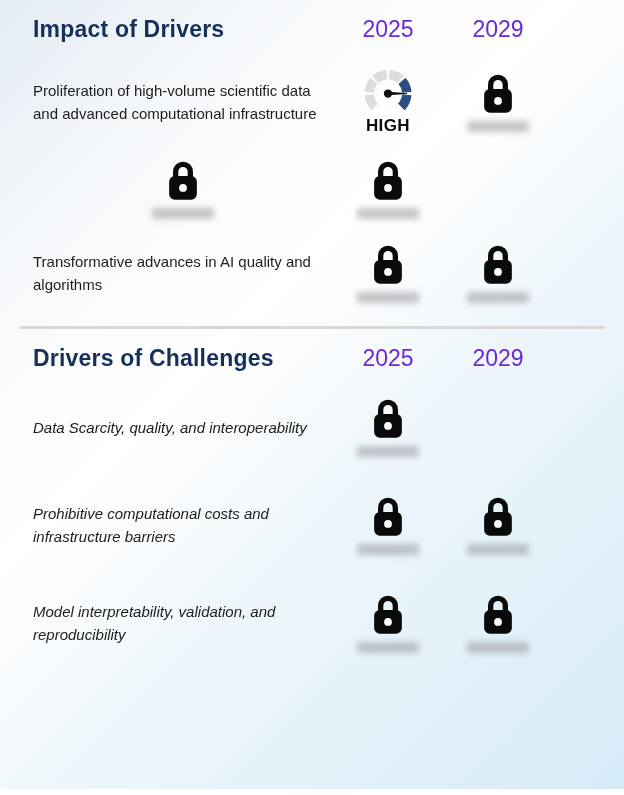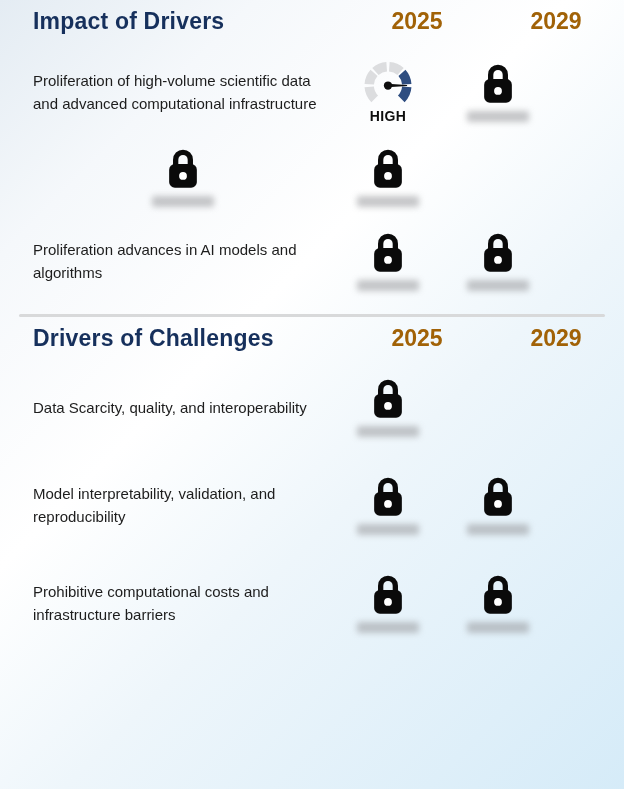--- a/index.html
+++ b/index.html
@@ -10,52 +10,52 @@
     position:relative;overflow:hidden;
     -webkit-font-smoothing:antialiased;
   }
   .sheet{position:absolute;inset:0;}
   .grid-row{
     display:grid;
     grid-template-columns:300px 110px 110px;
     padding-left:33px;padding-right:51px;
     align-items:center;
   }
-  .header-row{margin-top:8px;align-items:baseline;gap:29px;}
+  .header-row{margin-top:16px;align-items:baseline;}
   .section-title{
     font-size:23px;font-weight:bold;color:#16305c;
     letter-spacing:.2px;
   }
   .year-head{
-    font-size:23px;font-weight:bold;color:#a16207;
+    font-size:23px;font-weight:normal;color:#6d28d9;
     text-align:center;
   }
   .impact-row{margin-top:22px;}
   .impact-row.first{margin-top:24px;}
-  .challenge-row{margin-top:36px;}
+  .challenge-row{margin-top:36px;font-style:italic;}
   .challenge-row.first{margin-top:24px;}
   .row-label{
     font-size:15px;line-height:23px;color:#1d1d1d;
     max-width:296px;
   }
   .cell{
     display:flex;flex-direction:column;align-items:center;justify-content:center;
     min-height:62px;
   }
   .lock-svg{width:36px;height:44px;display:block;}
   .redacted{
     width:62px;height:11px;margin-top:5px;
     background:#96979a;border-radius:2px;
     filter:blur(3px);opacity:.55;
   }
   .gauge-svg{width:58px;height:47px;display:block;}
   .arc,.arc-accent{fill:none;stroke-width:17;}
   .arc{stroke:#dcdddf;}
   .gauge-label{
-    font-size:14px;font-weight:800;color:#0e0e0e;
+    font-size:17px;font-weight:800;color:#0e0e0e;
     letter-spacing:.4px;margin-top:2px;
   }
   .divider{
     height:3px;background:#d8d9da;border:none;
     margin:22px 19px 0 19px;border-radius:2px;
   }
   .bottom-strip{
     position:absolute;left:0;right:0;bottom:0;height:6px;background:#ffffff;
   }
 </style>
@@ -110,21 +110,21 @@
       <svg class="lock-svg" viewBox="0 0 44 54">
         <path d="M13 25 V15.5 A9 9 0 0 1 31 15.5 V25" fill="none" stroke="#0a0a0a" stroke-width="6.5"></path>
         <rect x="5" y="21" width="34" height="29" rx="7" fill="#0a0a0a"></rect>
         <circle cx="22" cy="35.5" r="4.8" fill="#ffffff"></circle>
       </svg>
       <div class="redacted"></div>
     </div>
   </div>
 
   <div class="grid-row impact-row">
-    <div class="row-label">Proliferation advances in AI models and algorithms</div>
+    <div class="row-label">Transformative advances in AI quality and algorithms</div>
     <div class="cell">
       <svg class="lock-svg" viewBox="0 0 44 54">
         <path d="M13 25 V15.5 A9 9 0 0 1 31 15.5 V25" fill="none" stroke="#0a0a0a" stroke-width="6.5"></path>
         <rect x="5" y="21" width="34" height="29" rx="7" fill="#0a0a0a"></rect>
         <circle cx="22" cy="35.5" r="4.8" fill="#ffffff"></circle>
       </svg>
       <div class="redacted"></div>
     </div>
     <div class="cell">
       <svg class="lock-svg" viewBox="0 0 44 54">
@@ -150,41 +150,41 @@
       <svg class="lock-svg" viewBox="0 0 44 54">
         <path d="M13 25 V15.5 A9 9 0 0 1 31 15.5 V25" fill="none" stroke="#0a0a0a" stroke-width="6.5"></path>
         <rect x="5" y="21" width="34" height="29" rx="7" fill="#0a0a0a"></rect>
         <circle cx="22" cy="35.5" r="4.8" fill="#ffffff"></circle>
       </svg>
       <div class="redacted"></div>
     </div>
   </div>
 
   <div class="grid-row challenge-row">
+    <div class="row-label">Prohibitive computational costs and infrastructure barriers</div>
+    <div class="cell">
+      <svg class="lock-svg" viewBox="0 0 44 54">
+        <path d="M13 25 V15.5 A9 9 0 0 1 31 15.5 V25" fill="none" stroke="#0a0a0a" stroke-width="6.5"></path>
+        <rect x="5" y="21" width="34" height="29" rx="7" fill="#0a0a0a"></rect>
+        <circle cx="22" cy="35.5" r="4.8" fill="#ffffff"></circle>
+      </svg>
+      <div class="redacted"></div>
+    </div>
+    <div class="cell">
+      <svg class="lock-svg" viewBox="0 0 44 54">
+        <path d="M13 25 V15.5 A9 9 0 0 1 31 15.5 V25" fill="none" stroke="#0a0a0a" stroke-width="6.5"></path>
+        <rect x="5" y="21" width="34" height="29" rx="7" fill="#0a0a0a"></rect>
+        <circle cx="22" cy="35.5" r="4.8" fill="#ffffff"></circle>
+      </svg>
+      <div class="redacted"></div>
+    </div>
+  </div>
+
+  <div class="grid-row challenge-row">
     <div class="row-label">Model interpretability, validation, and reproducibility</div>
-    <div class="cell">
-      <svg class="lock-svg" viewBox="0 0 44 54">
-        <path d="M13 25 V15.5 A9 9 0 0 1 31 15.5 V25" fill="none" stroke="#0a0a0a" stroke-width="6.5"></path>
-        <rect x="5" y="21" width="34" height="29" rx="7" fill="#0a0a0a"></rect>
-        <circle cx="22" cy="35.5" r="4.8" fill="#ffffff"></circle>
-      </svg>
-      <div class="redacted"></div>
-    </div>
-    <div class="cell">
-      <svg class="lock-svg" viewBox="0 0 44 54">
-        <path d="M13 25 V15.5 A9 9 0 0 1 31 15.5 V25" fill="none" stroke="#0a0a0a" stroke-width="6.5"></path>
-        <rect x="5" y="21" width="34" height="29" rx="7" fill="#0a0a0a"></rect>
-        <circle cx="22" cy="35.5" r="4.8" fill="#ffffff"></circle>
-      </svg>
-      <div class="redacted"></div>
-    </div>
-  </div>
-
-  <div class="grid-row challenge-row">
-    <div class="row-label">Prohibitive computational costs and infrastructure barriers</div>
     <div class="cell">
       <svg class="lock-svg" viewBox="0 0 44 54">
         <path d="M13 25 V15.5 A9 9 0 0 1 31 15.5 V25" fill="none" stroke="#0a0a0a" stroke-width="6.5"></path>
         <rect x="5" y="21" width="34" height="29" rx="7" fill="#0a0a0a"></rect>
         <circle cx="22" cy="35.5" r="4.8" fill="#ffffff"></circle>
       </svg>
       <div class="redacted"></div>
     </div>
     <div class="cell">
       <svg class="lock-svg" viewBox="0 0 44 54">

